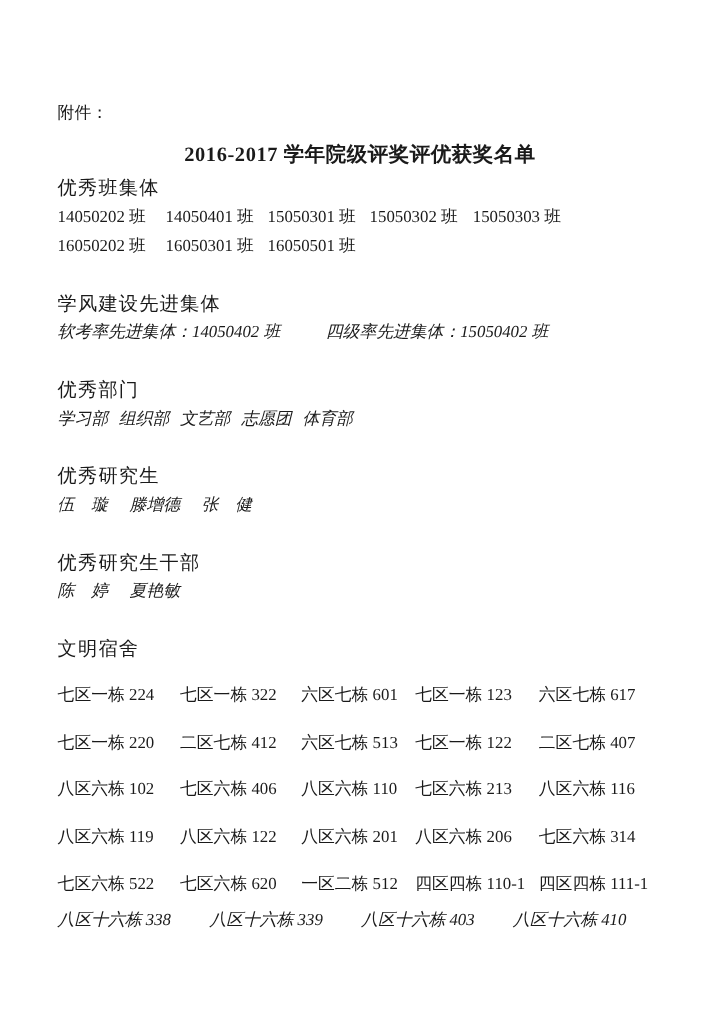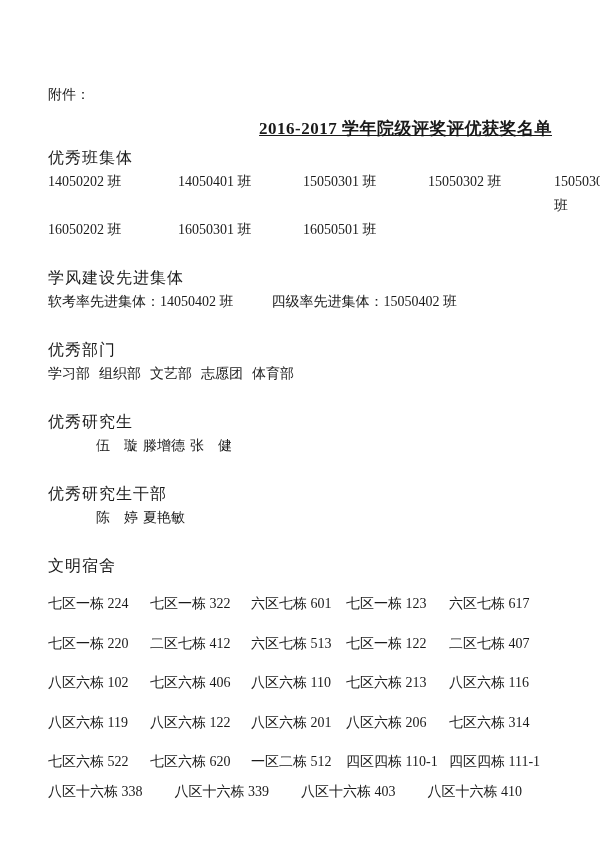--- a/index.html
+++ b/index.html
@@ -13,38 +13,37 @@
     width: 600px; height: 848px;
     background: #ffffff;
     color: #1a1a1a;
     padding: 86px 48px 0 48px;
     overflow: hidden;
   }
   .attachment { font-size: 14px; line-height: 18px; }
   .title {
     margin-top: 14px;
     font-size: 17px; line-height: 22px;
-    font-weight: bold; text-align: right;
+    font-weight: bold; text-align: center;
     letter-spacing: 0.5px;
-    text-decoration: underline;
   }
   .heading {
     font-size: 16px; line-height: 20px;
     font-weight: normal; letter-spacing: 1px;
   }
   .h-first { margin-top: 8px; }
   .h-gap { margin-top: 26px; }
   .line { font-size: 14px; line-height: 24px; margin-top: 2px; }
-  .grid5c { display: grid; grid-template-columns: 90px 85px 85px 86px auto; gap: 40px; }
+  .grid5c { display: grid; grid-template-columns: 90px 85px 85px 86px auto; }
   .grid5d { display: grid; grid-template-columns: 102px 101px 95px 103px auto; }
   .dorm-row { line-height: 23.5px; margin-top: 16px; }
   .dorm-rows { margin-top: 2px; }
-  .flexrow { display: flex; }
+  .flexrow { display: flex; font-style: italic; }
   .gap9  { gap: 9px; }
-  .gap10 { gap: 5px; margin-left: 48px; }
+  .gap10 { gap: 18px; }
   .gap17 { gap: 32px; }
   .gap38 { gap: 38px; }
   .last-dorm-row { margin-top: 6px; line-height: 23.5px; }
 </style>
 </head>
 <body>
 
 <div class="page">
 
   <div class="attachment">附件：</div>

